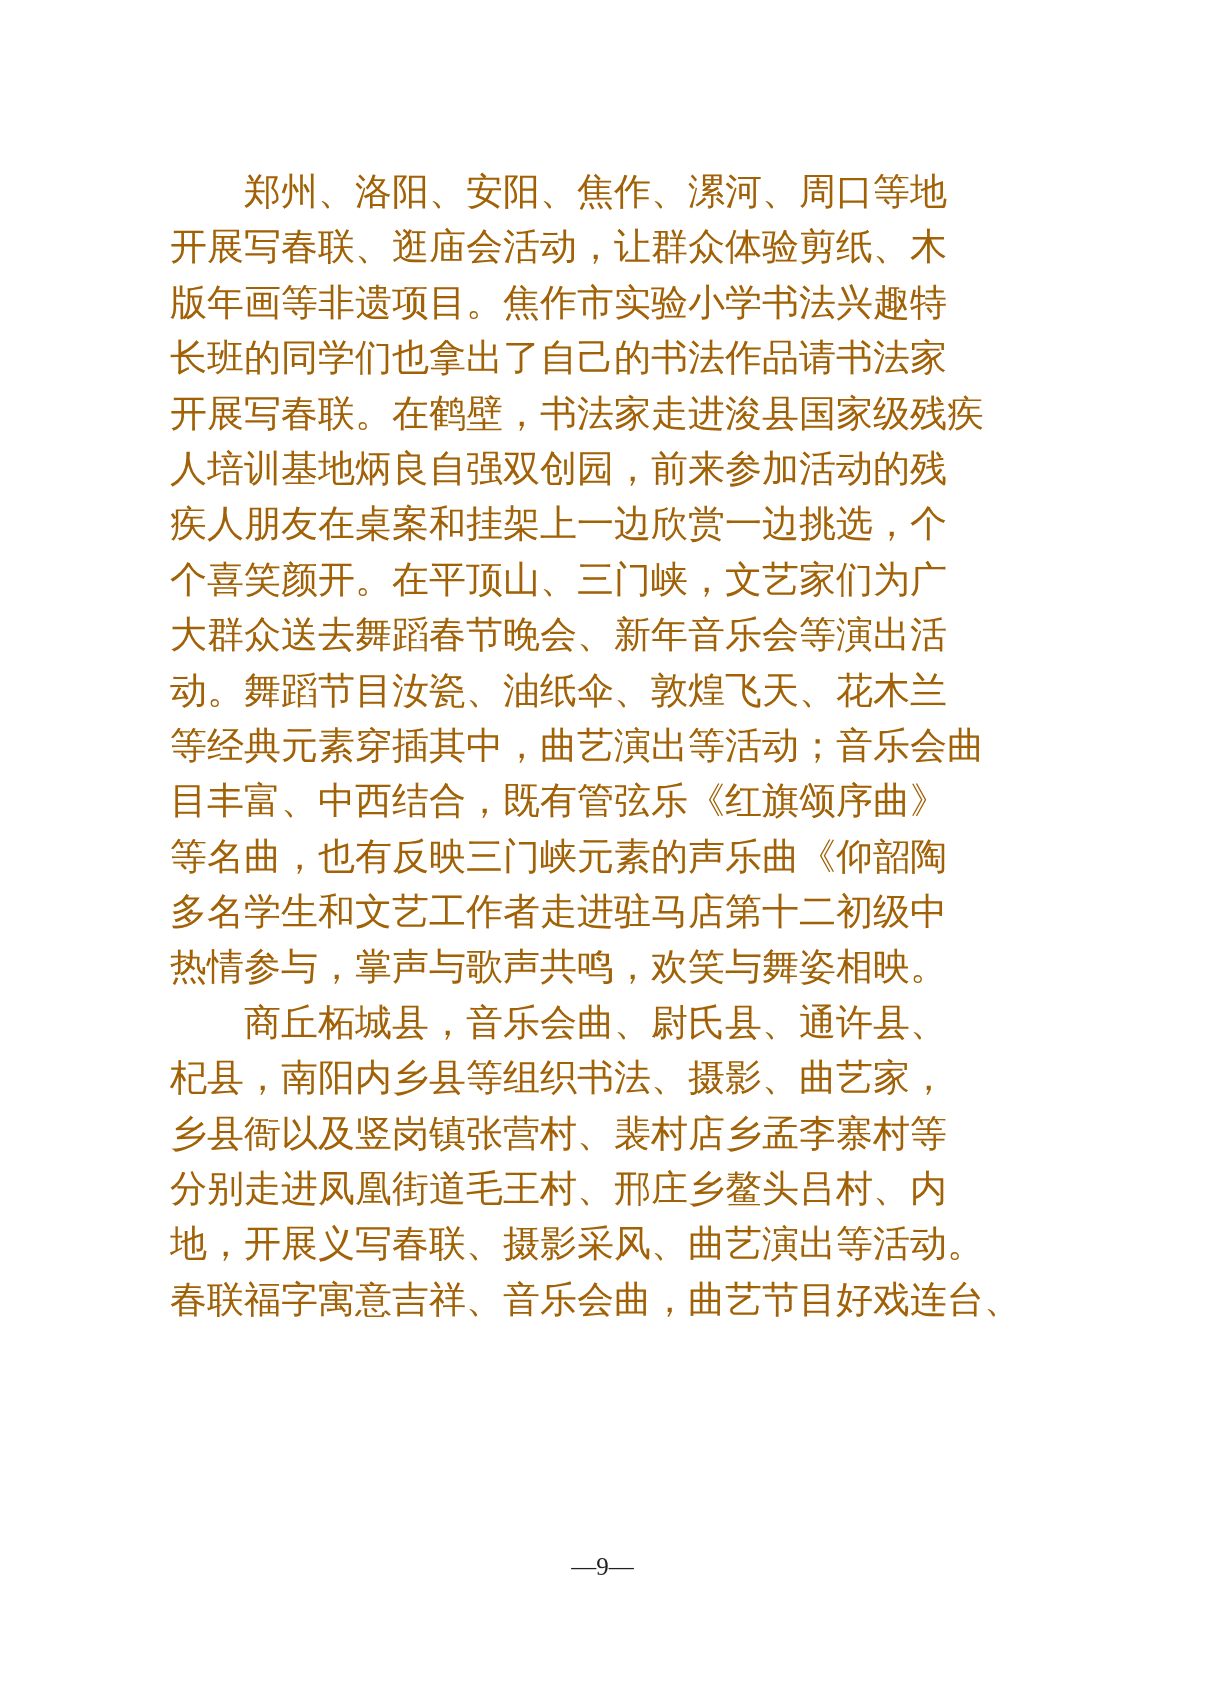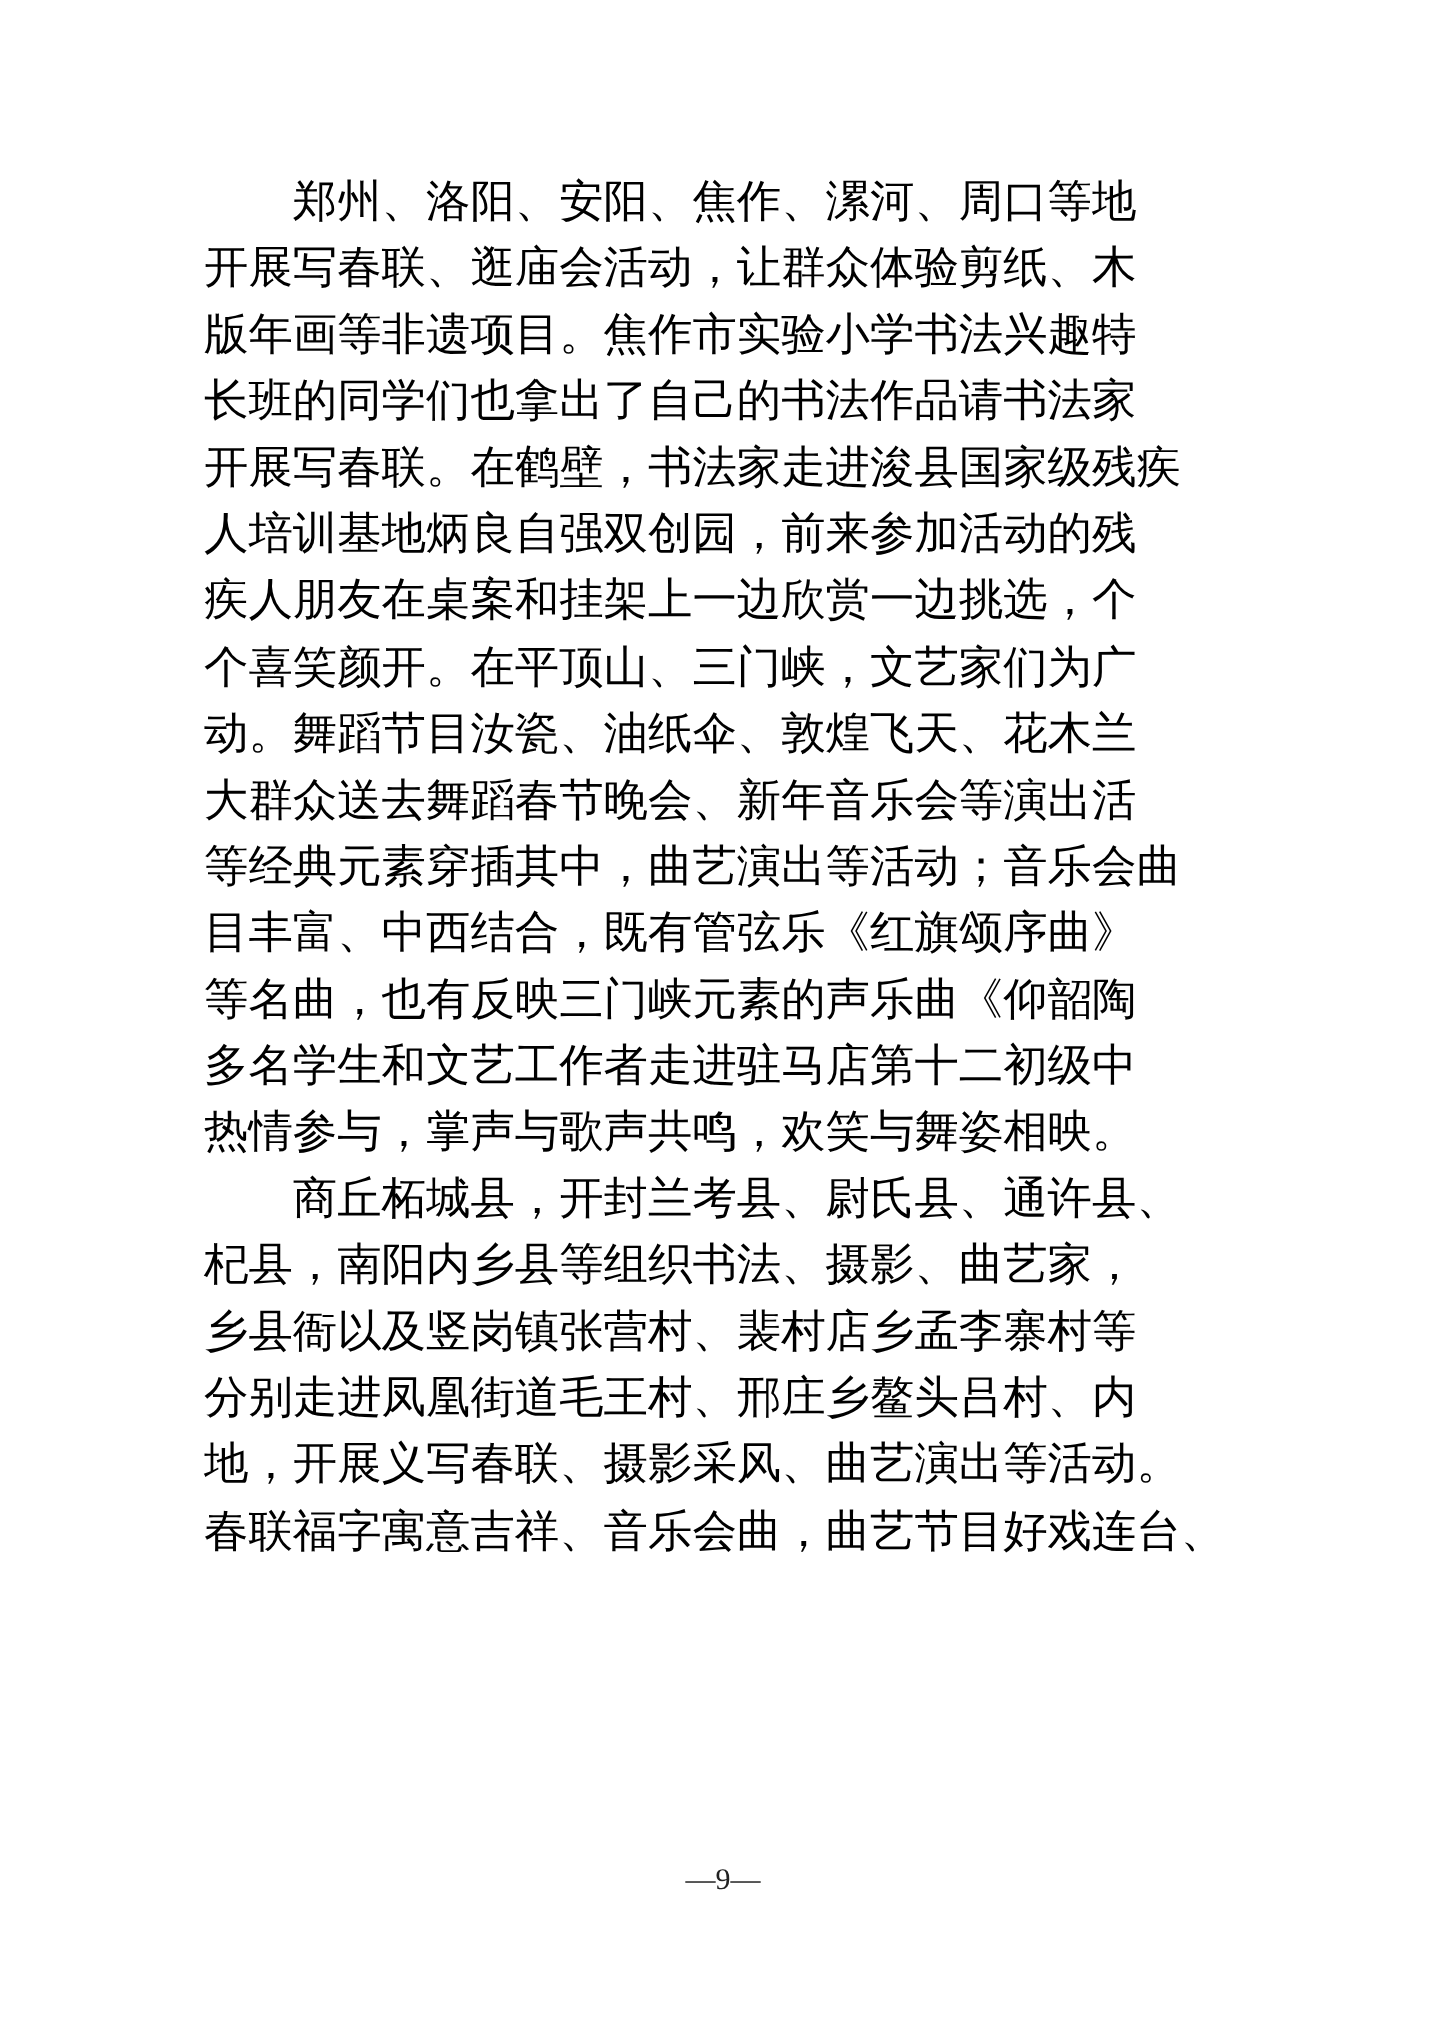--- a/index.html
+++ b/index.html
@@ -1,23 +1,23 @@
 <!DOCTYPE html>
 <html><head>
 <meta charset="utf-8">
 <style>
   html, body { margin: 0; padding: 0; background: #ffffff; }
   body { width: 1205px; height: 1701px; position: relative; overflow: hidden; }
   .page {
     position: absolute; left: 0; top: 0; width: 1205px; height: 1701px; background: #fff;
   }
   .body-text {
-    position: absolute; left: 170px; top: 140px; width: 776px;
+    position: absolute; left: 170px; top: 164px; width: 776px;
     font-family: "DejaVu Serif", "Liberation Serif", serif;
-    font-size: 37px; line-height: 55.4px; color: #000000;
+    font-size: 37px; line-height: 55.4px; color: #a16207;
   }
   .line {
     display: block; height: 55.4px; white-space: nowrap;
     text-align: justify; text-align-last: justify;
   }
   .line.last { text-align-last: left; }
   .line.indent { padding-left: 74px; }
   .page-number {
     position: absolute; left: 0; width: 1205px; top: 1553px; text-align: center;
     font-family: "Liberation Serif", "DejaVu Serif", serif; font-size: 25px; color: #222;
@@ -30,29 +30,29 @@
   <div class="body-text">
 
     <span class="line indent">郑州、洛阳、安阳、焦作、漯河、周口等地</span>
     <span class="line">开展写春联、逛庙会活动，让群众体验剪纸、木</span>
     <span class="line">版年画等非遗项目。焦作市实验小学书法兴趣特</span>
     <span class="line">长班的同学们也拿出了自己的书法作品请书法家</span>
     <span class="line">开展写春联。在鹤壁，书法家走进浚县国家级残疾</span>
     <span class="line">人培训基地炳良自强双创园，前来参加活动的残</span>
     <span class="line">疾人朋友在桌案和挂架上一边欣赏一边挑选，个</span>
     <span class="line">个喜笑颜开。在平顶山、三门峡，文艺家们为广</span>
+    <span class="line">大群众送去舞蹈春节晚会、新年音乐会等演出活</span>
     <span class="line">动。舞蹈节目汝瓷、油纸伞、敦煌飞天、花木兰</span>
-    <span class="line">大群众送去舞蹈春节晚会、新年音乐会等演出活</span>
     <span class="line">等经典元素穿插其中，曲艺演出等活动；音乐会曲</span>
     <span class="line">目丰富、中西结合，既有管弦乐《红旗颂序曲》</span>
     <span class="line">等名曲，也有反映三门峡元素的声乐曲《仰韶陶</span>
     <span class="line">多名学生和文艺工作者走进驻马店第十二初级中</span>
     <span class="line last">热情参与，掌声与歌声共鸣，欢笑与舞姿相映。</span>
 
-    <span class="line indent">商丘柘城县，开封兰考县、尉氏县、通许县、</span>
+    <span class="line indent">商丘柘城县，音乐会曲、尉氏县、通许县、</span>
     <span class="line">杞县，南阳内乡县等组织书法、摄影、曲艺家，</span>
     <span class="line">乡县衙以及竖岗镇张营村、裴村店乡孟李寨村等</span>
     <span class="line">分别走进凤凰街道毛王村、邢庄乡鳌头吕村、内</span>
     <span class="line">地，开展义写春联、摄影采风、曲艺演出等活动。</span>
     <span class="line">春联福字寓意吉祥、音乐会曲，曲艺节目好戏连台、</span>
   </div>
 
   <div class="page-number">—9—</div>
 </div>
 

